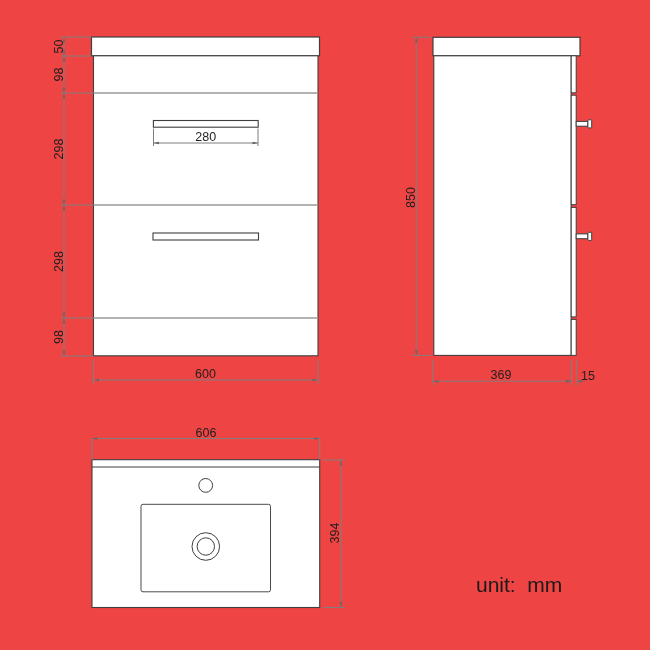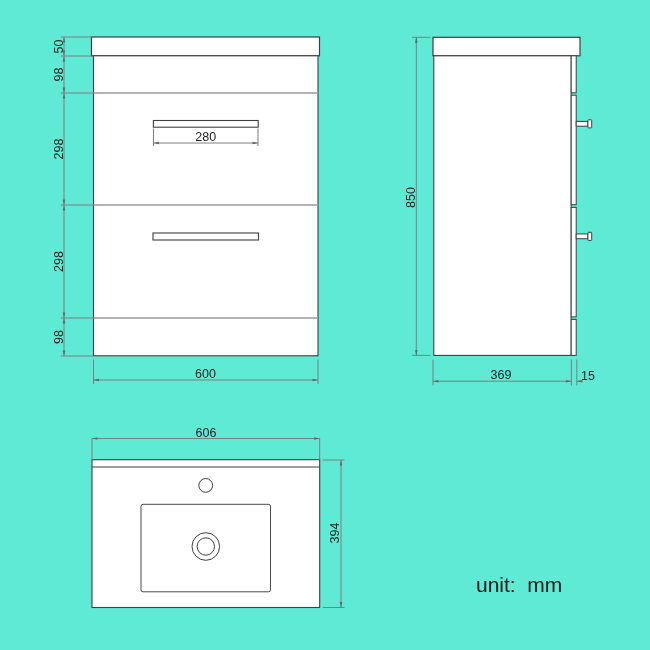--- a/index.html
+++ b/index.html
@@ -1,17 +1,17 @@
 <!DOCTYPE html>
 <html><head>
 <meta charset="utf-8">
 <title>Vanity drawing</title>
 <style>
   html,body{margin:0;padding:0;background:#ffffff;}
-  #stage{position:relative;width:650px;height:650px;background:#5eead4;overflow:hidden;}
+  #stage{position:relative;width:650px;height:650px;background:#ef4444;overflow:hidden;}
   svg{position:absolute;left:0;top:0;}
   text{font-family:"Liberation Sans", sans-serif;}
   .dim{fill:#1f1f1f;font-size:12.5px;}
   .unit{fill:#1a1a1a;font-size:21px;}
 </style>
 </head>
 <body>
 <div id="stage">
 <svg width="650" height="650" viewBox="0 0 650 650">
   <g fill="none" stroke-linecap="butt">

